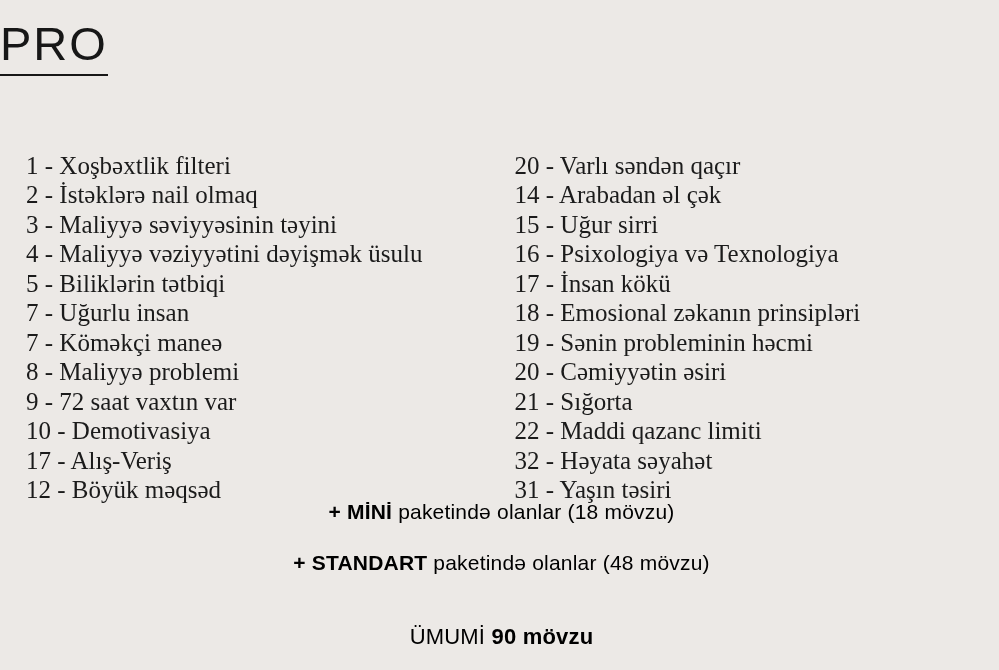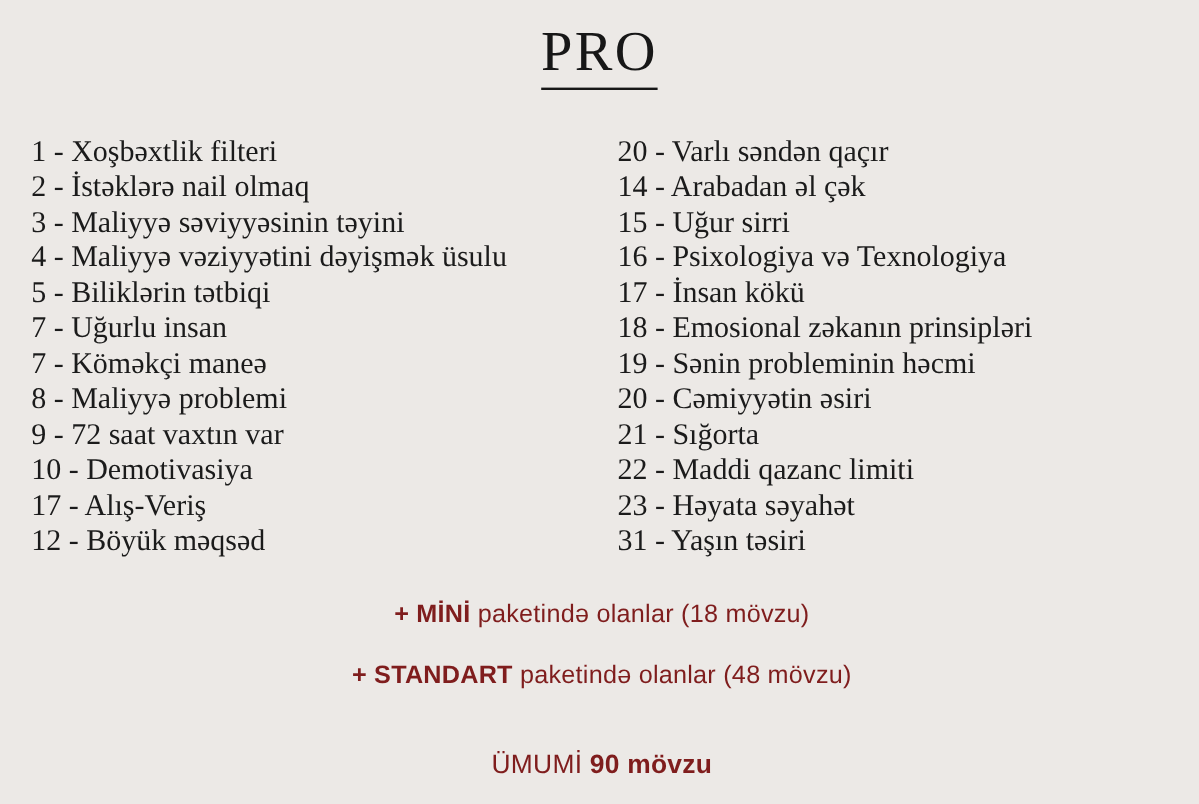--- a/index.html
+++ b/index.html
@@ -15,61 +15,61 @@
     overflow: hidden;
     position: relative;
   }
   .page {
     width: 999px;
     height: 670px;
     position: relative;
     box-sizing: border-box;
   }
   .title {
-    text-align: center;
-    font-family: Liberation Serif, serif;
+    font-family: Liberation Sans, sans-serif;
     font-size: 47px;
     font-weight: 400;
     letter-spacing: 2px;
     color: #171717;
     padding-top: 18px;
     line-height: 1.1;
   }
   .title span {
     border-bottom: 2px solid #171717;
     padding-bottom: 4px;
   }
   .columns {
     display: flex;
     flex-direction: row;
     margin-top: 42px;
     padding: 0 24px 0 26px;
     box-sizing: border-box;
   }
   .col {
     flex: 1 1 50%;
+    margin-top: 39px;
   }
   .col.right {
     padding-left: 28px;
   }
   .topic {
     font-family: "Liberation Serif", serif;
     font-size: 25px;
     line-height: 29.5px;
     color: #1b1b1b;
     white-space: nowrap;
   }
   .footer {
     position: absolute;
     left: 4px;
     right: 0;
     bottom: 16px;
     text-align: center;
     font-family: "Liberation Sans", sans-serif;
-    color: #7f1d1d;
+    color: #000000;
   }
   .foot-line {
     font-size: 21px;
     line-height: 1.2;
     margin-bottom: 26px;
     letter-spacing: 0.2px;
   }
   .foot-line:last-child {
     margin-bottom: 4px;
   }
@@ -109,21 +109,21 @@
       <div class="topic">20 - Varlı səndən qaçır</div>
       <div class="topic">14 - Arabadan əl çək</div>
       <div class="topic">15 - Uğur sirri</div>
       <div class="topic">16 - Psixologiya və Texnologiya</div>
       <div class="topic">17 - İnsan kökü</div>
       <div class="topic">18 - Emosional zəkanın prinsipləri</div>
       <div class="topic">19 - Sənin probleminin həcmi</div>
       <div class="topic">20 - Cəmiyyətin əsiri</div>
       <div class="topic">21 - Sığorta</div>
       <div class="topic">22 - Maddi qazanc limiti</div>
-      <div class="topic">23 - Həyata səyahət</div>
+      <div class="topic">32 - Həyata səyahət</div>
       <div class="topic">31 - Yaşın təsiri</div>
     </div>
   </div>
 
   <div class="footer">
     <div class="foot-line">
       <b>+ MİNİ</b><span> paketində olanlar (18 mövzu)</span>
     </div>
     <div class="foot-line">
       <b>+ STANDART</b><span> paketində olanlar (48 mövzu)</span>

